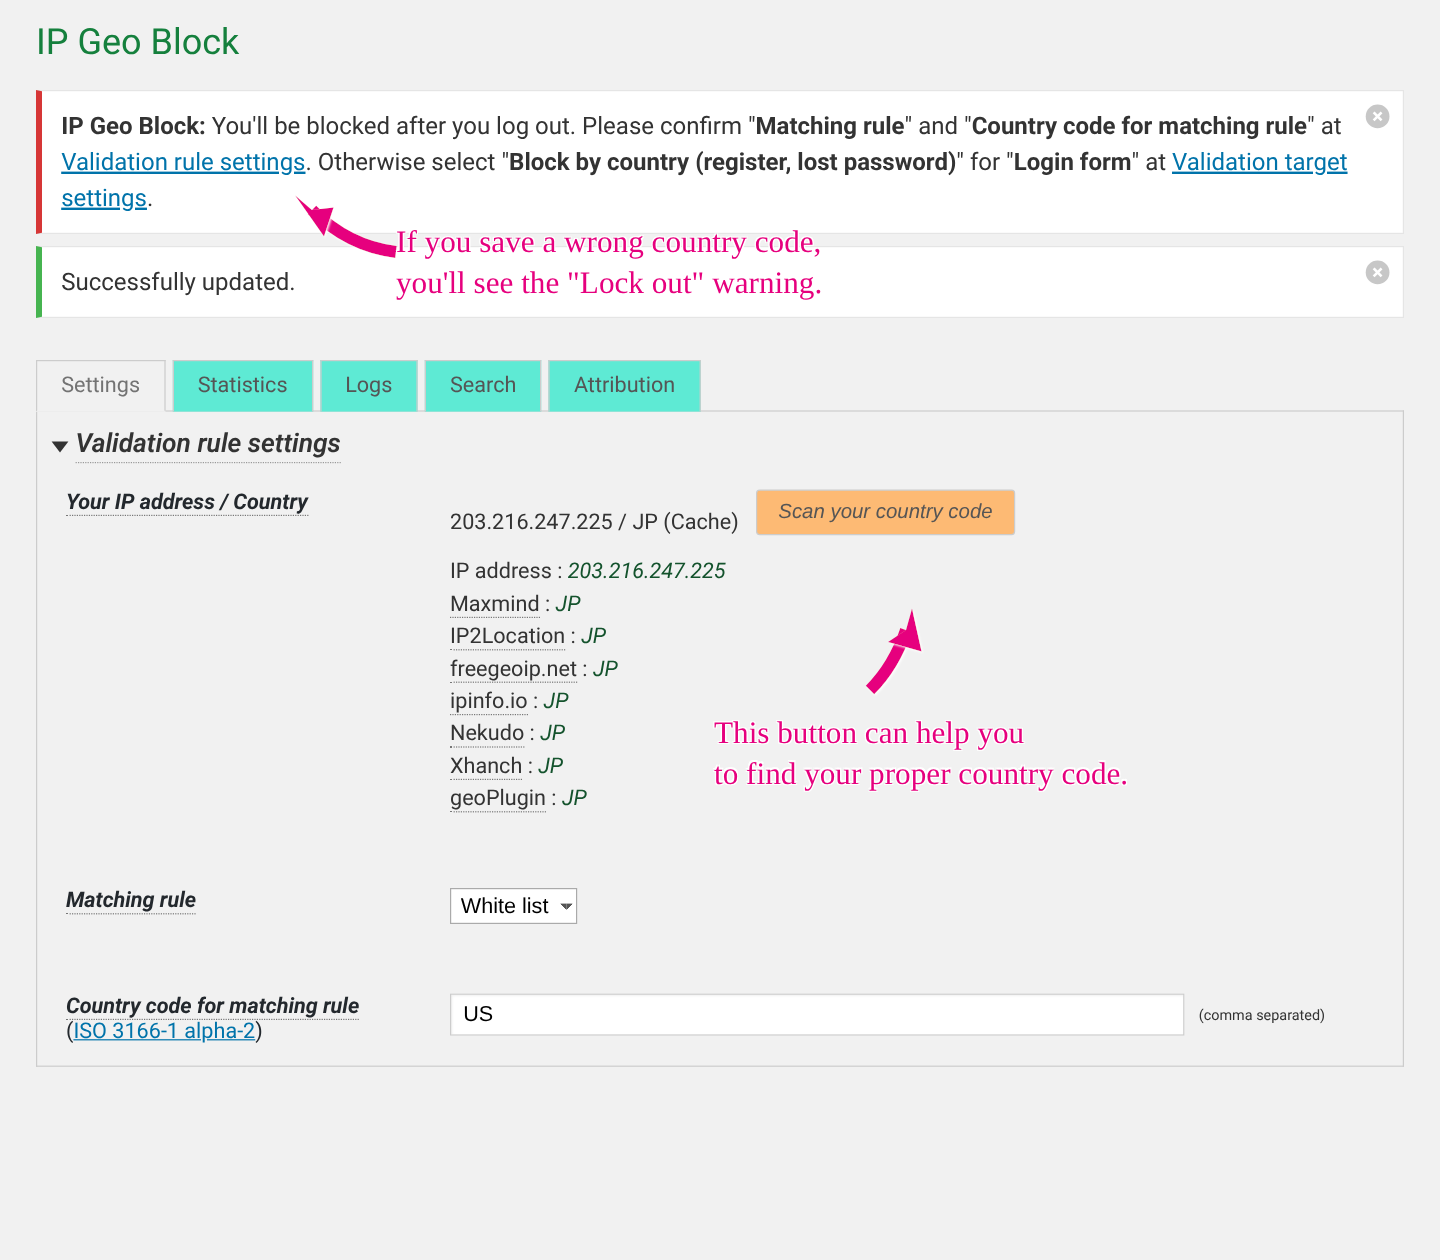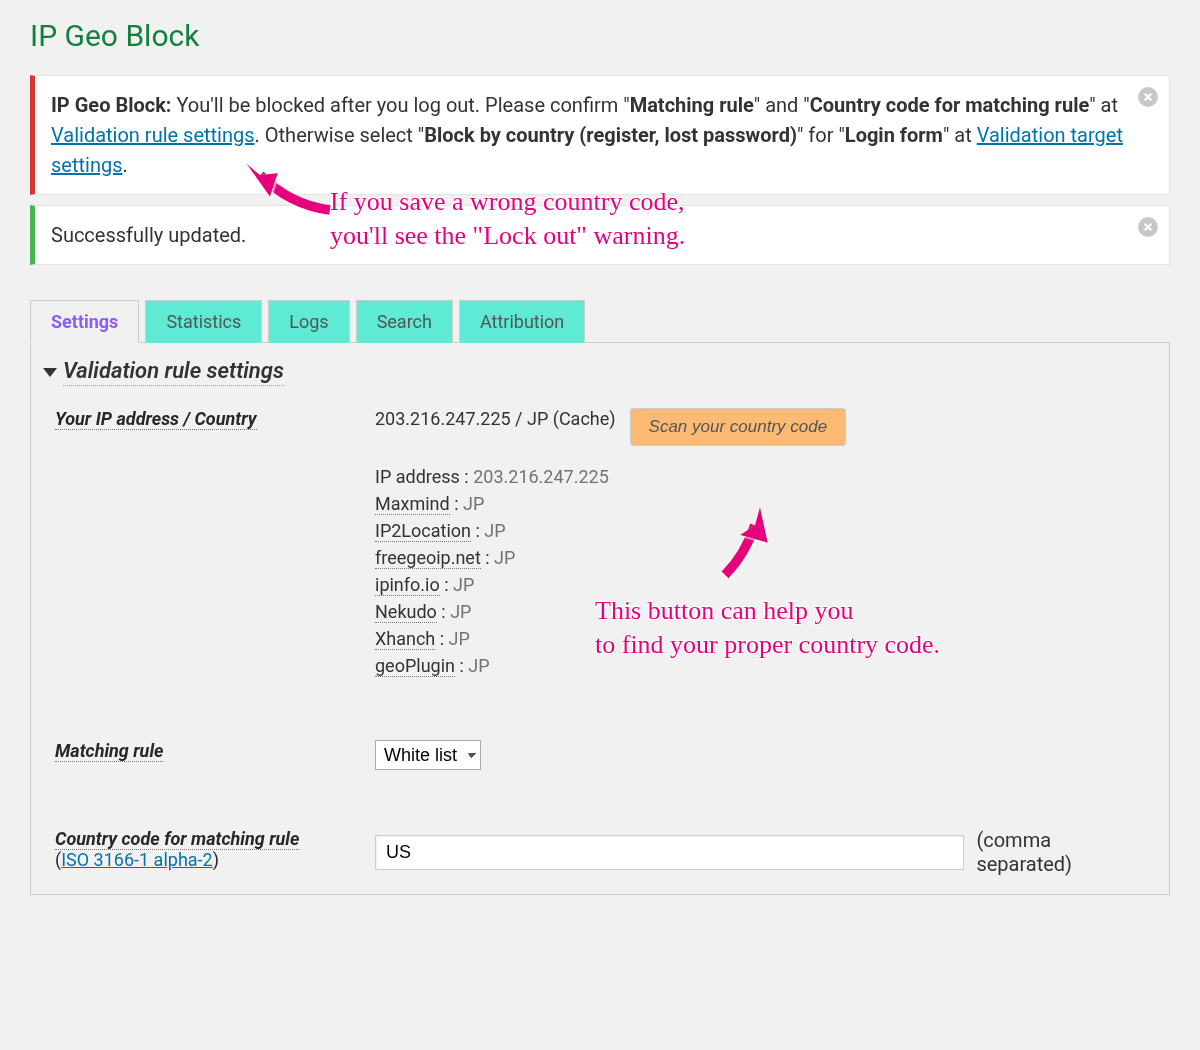--- a/index.html
+++ b/index.html
@@ -54,22 +54,22 @@
     margin-right: 6px;
     font-size: 18px;
     color: #555;
     cursor: pointer;
     position: relative;
     top: 1px;
   }
   .nav-tab.active {
     background: #f1f1f1;
     border-bottom: 1px solid #f1f1f1;
-    color: #8b5cf6;
-    font-weight: 700;
+    color: #737373;
+    font-weight: 400;
   }
 
   
   .settings-panel {
     border: 1px solid #ccc;
     border-top: none;
     margin-top: -1px;
     padding: 0;
   }
   .section-header {
@@ -105,54 +105,54 @@
     color: #23282d;
   }
   .form-label .underline { border-bottom: 1px dotted #777; }
   .form-label .sublabel {
     display: block;
     font-style: normal;
     font-weight: 400;
   }
   .form-label a { color: #0073aa; text-decoration: underline; }
   .form-field { flex: 1; font-size: 18px; }
-  .ip-line { display: flex; align-items: flex-start; gap: 14px; margin-bottom: 20px; }
+  .ip-line { display: flex; align-items: flex-end; gap: 14px; margin-bottom: 20px; }
   .btn {
     background: #fdba74;
     border: 1px solid #ccc;
     border-radius: 3px;
     padding: 8px 18px;
     font-size: 17px;
     color: #555;
     cursor: pointer;
     font-style: italic;
   }
   .provider-list .prov-row { margin-bottom: 6px; font-size: 18px; }
   .prov-row .pname { border-bottom: 1px dotted #777; }
-  .prov-row .pval, .ipval { color: #737373; }
+  .prov-row .pval, .ipval { color: #14532d; font-style: italic; }
   .ipaddr-label { }
   select.wp-select {
     font-size: 18px;
     padding: 4px 22px 4px 8px;
     border: 1px solid #aaa;
     background: #fff;
     appearance: none;
     background-image: linear-gradient(45deg, transparent 50%, #555 50%), linear-gradient(135deg, #555 50%, transparent 50%);
     background-position: right 8px top 12px, right 3px top 12px;
     background-size: 5px 5px, 5px 5px;
     background-repeat: no-repeat;
   }
   input.wp-text {
     width: 612px;
     font-size: 18px;
     padding: 6px 10px;
     border: 1px solid #ccc;
     box-shadow: inset 1px 1px 2px rgba(0,0,0,0.06);
   }
-  .hint { margin-left: 12px; font-size: 20px; color: #333; }
+  .hint { margin-left: 12px; font-size: 12px; color: #333; }
 
   
   .anno {
     position: absolute;
     color: #e6007e;
     font-family: "Comic Sans MS", "Marker Felt", cursive;
     font-size: 26px;
     line-height: 1.3;
     text-shadow: 1px 1px 0 #fff, -1px -1px 0 #fff, 1px -1px 0 #fff, -1px 1px 0 #fff;
     pointer-events: none;

